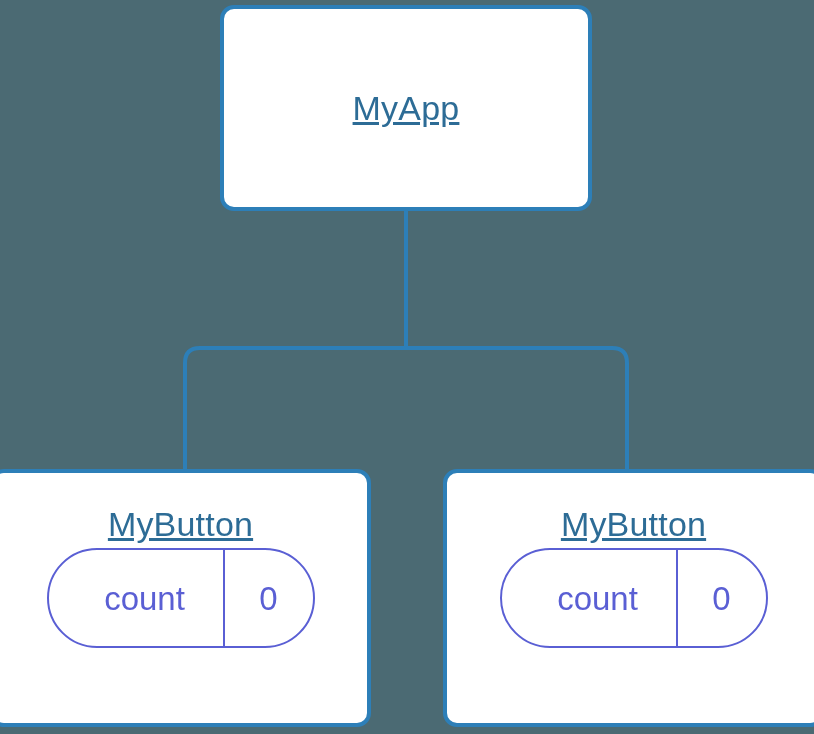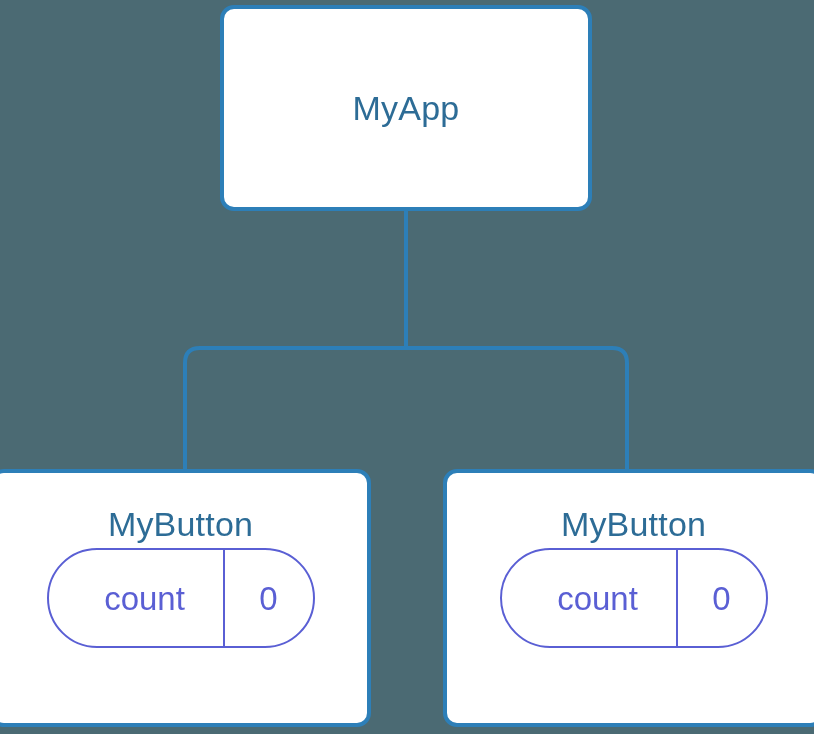--- a/index.html
+++ b/index.html
@@ -64,20 +64,21 @@
   .node-leaf.leaf-left  { left: -10px; }
   .node-leaf.leaf-right { left: 443px; }
 
   .node-title {
     color: #2d6c96;
     font-size: 34px;
     line-height: 1;
     font-weight: 400;
     letter-spacing: 0.2px;
     white-space: nowrap;
+    text-decoration: underline;
   }
 
   .node-leaf .node-title {
     margin-bottom: 7px;
   }
 
   
   .state-pill {
     display: flex;
     align-items: stretch;

